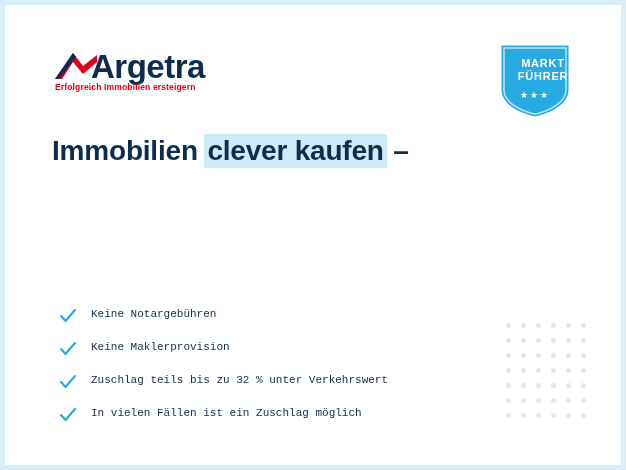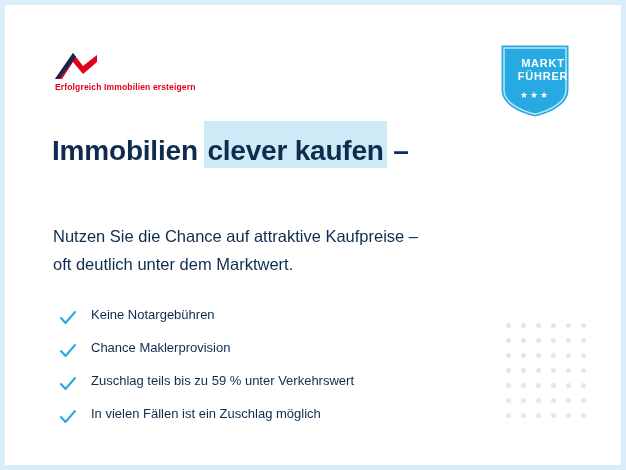--- a/index.html
+++ b/index.html
@@ -100,21 +100,21 @@
     width: 500px;
     font-size: 28px;
     font-weight: bold;
     color: #0e2d4e;
     line-height: 36px;
     letter-spacing: -0.2px;
   }
   .hl-line { display: block; white-space: nowrap; }
   .hl-mark {
     background: #cfeaf7;
-    padding: 14px 3px 2px 3px;
+    padding: 1px 3px 2px 3px;
     margin: 0 -1px;
   }
   
   #subtext {
     position: absolute;
     left: 53px;
     top: 222px;
     width: 520px;
     font-size: 16.5px;
     color: #0e2d4e;
@@ -125,24 +125,25 @@
   #bullets {
     position: absolute;
     left: 56px;
     top: 298px;
     width: 500px;
   }
   .bullet {
     position: relative;
     height: 33px;
     padding-left: 35px;
-    font-size: 13px;
+    font-size: 11px;
     color: #0e2d4e;
     line-height: 33px;
     white-space: nowrap;
+    font-family: Liberation Mono, monospace;
   }
   .check {
     position: absolute;
     left: 3px;
     top: 8px;
     width: 18px;
     height: 18px;
   }
   
   #dots {
@@ -169,68 +170,65 @@
 
   <div id="frame"></div>
 
   <div id="logo">
     <span id="logo-mark">
       <svg width="46" height="38" viewBox="0 0 46 38">
         <path d="M2 30 L20 4 L30 17 L44 6 L44 13 L30 25 L20 13 L9 30 Z" fill="#e2001a"></path>
         <path d="M2 30 L20 4 L23 8 L6 30 Z" fill="#0e2d4e"></path>
       </svg>
     </span>
+    <span id="logo-word">Argetra</span>
     <span id="logo-tag">Erfolgreich Immobilien ersteigern</span>
   </div>
 
   <div id="badge">
     <svg width="78" height="84" viewBox="0 0 78 84" style="position:absolute;left:0;top:0;">
       <path d="M4 6 H74 V52 C74 66 58 76 39 80 C20 76 4 66 4 52 Z" fill="#27a9e1" stroke="#ffffff" stroke-width="3"></path>
       <path d="M8 10 H70 V52 C70 64 55 72.5 39 76.2 C23 72.5 8 64 8 52 Z" fill="none" stroke="#bfe4f6" stroke-width="1.5"></path>
     </svg>
     <div id="badge-text">
       <span>MARKT</span><br>
       <span>FÜHRER</span>
     </div>
     <div id="badge-stars">★★★</div>
   </div>
 
   <div id="headline">
     <span class="hl-line"><span>Immobilien </span><span class="hl-mark">clever kaufen</span><span> –</span></span>
   </div>
 
-  <div id="subtext">
-    <span class="sub-line">Nutzen Sie die Chance auf attraktive Kaufpreise –</span>
-    <span class="sub-line">oft deutlich unter dem Marktwert.</span>
-  </div>
 
   <div id="bullets">
     <div class="bullet">
       <span class="check">
         <svg width="18" height="18" viewBox="0 0 18 18">
             <path d="M2 9 L6.5 14 L16 3" fill="none" stroke="#27a9e1" stroke-width="2.1" stroke-linecap="round" stroke-linejoin="round"></path>
           </svg>
       </span>
       <span>Keine Notargebühren</span>
     </div>
     <div class="bullet">
       <span class="check">
         <svg width="18" height="18" viewBox="0 0 18 18">
             <path d="M2 9 L6.5 14 L16 3" fill="none" stroke="#27a9e1" stroke-width="2.1" stroke-linecap="round" stroke-linejoin="round"></path>
           </svg>
       </span>
-      <span>Chance Maklerprovision</span>
-    </div>
-    <div class="bullet">
-      <span class="check">
-        <svg width="18" height="18" viewBox="0 0 18 18">
-            <path d="M2 9 L6.5 14 L16 3" fill="none" stroke="#27a9e1" stroke-width="2.1" stroke-linecap="round" stroke-linejoin="round"></path>
-          </svg>
-      </span>
-      <span>Zuschlag teils bis zu 59 % unter Verkehrswert</span>
+      <span>Keine Maklerprovision</span>
+    </div>
+    <div class="bullet">
+      <span class="check">
+        <svg width="18" height="18" viewBox="0 0 18 18">
+            <path d="M2 9 L6.5 14 L16 3" fill="none" stroke="#27a9e1" stroke-width="2.1" stroke-linecap="round" stroke-linejoin="round"></path>
+          </svg>
+      </span>
+      <span>Zuschlag teils bis zu 32 % unter Verkehrswert</span>
     </div>
     <div class="bullet">
       <span class="check">
         <svg width="18" height="18" viewBox="0 0 18 18">
             <path d="M2 9 L6.5 14 L16 3" fill="none" stroke="#27a9e1" stroke-width="2.1" stroke-linecap="round" stroke-linejoin="round"></path>
           </svg>
       </span>
       <span>In vielen Fällen ist ein Zuschlag möglich</span>
     </div>
   </div>

